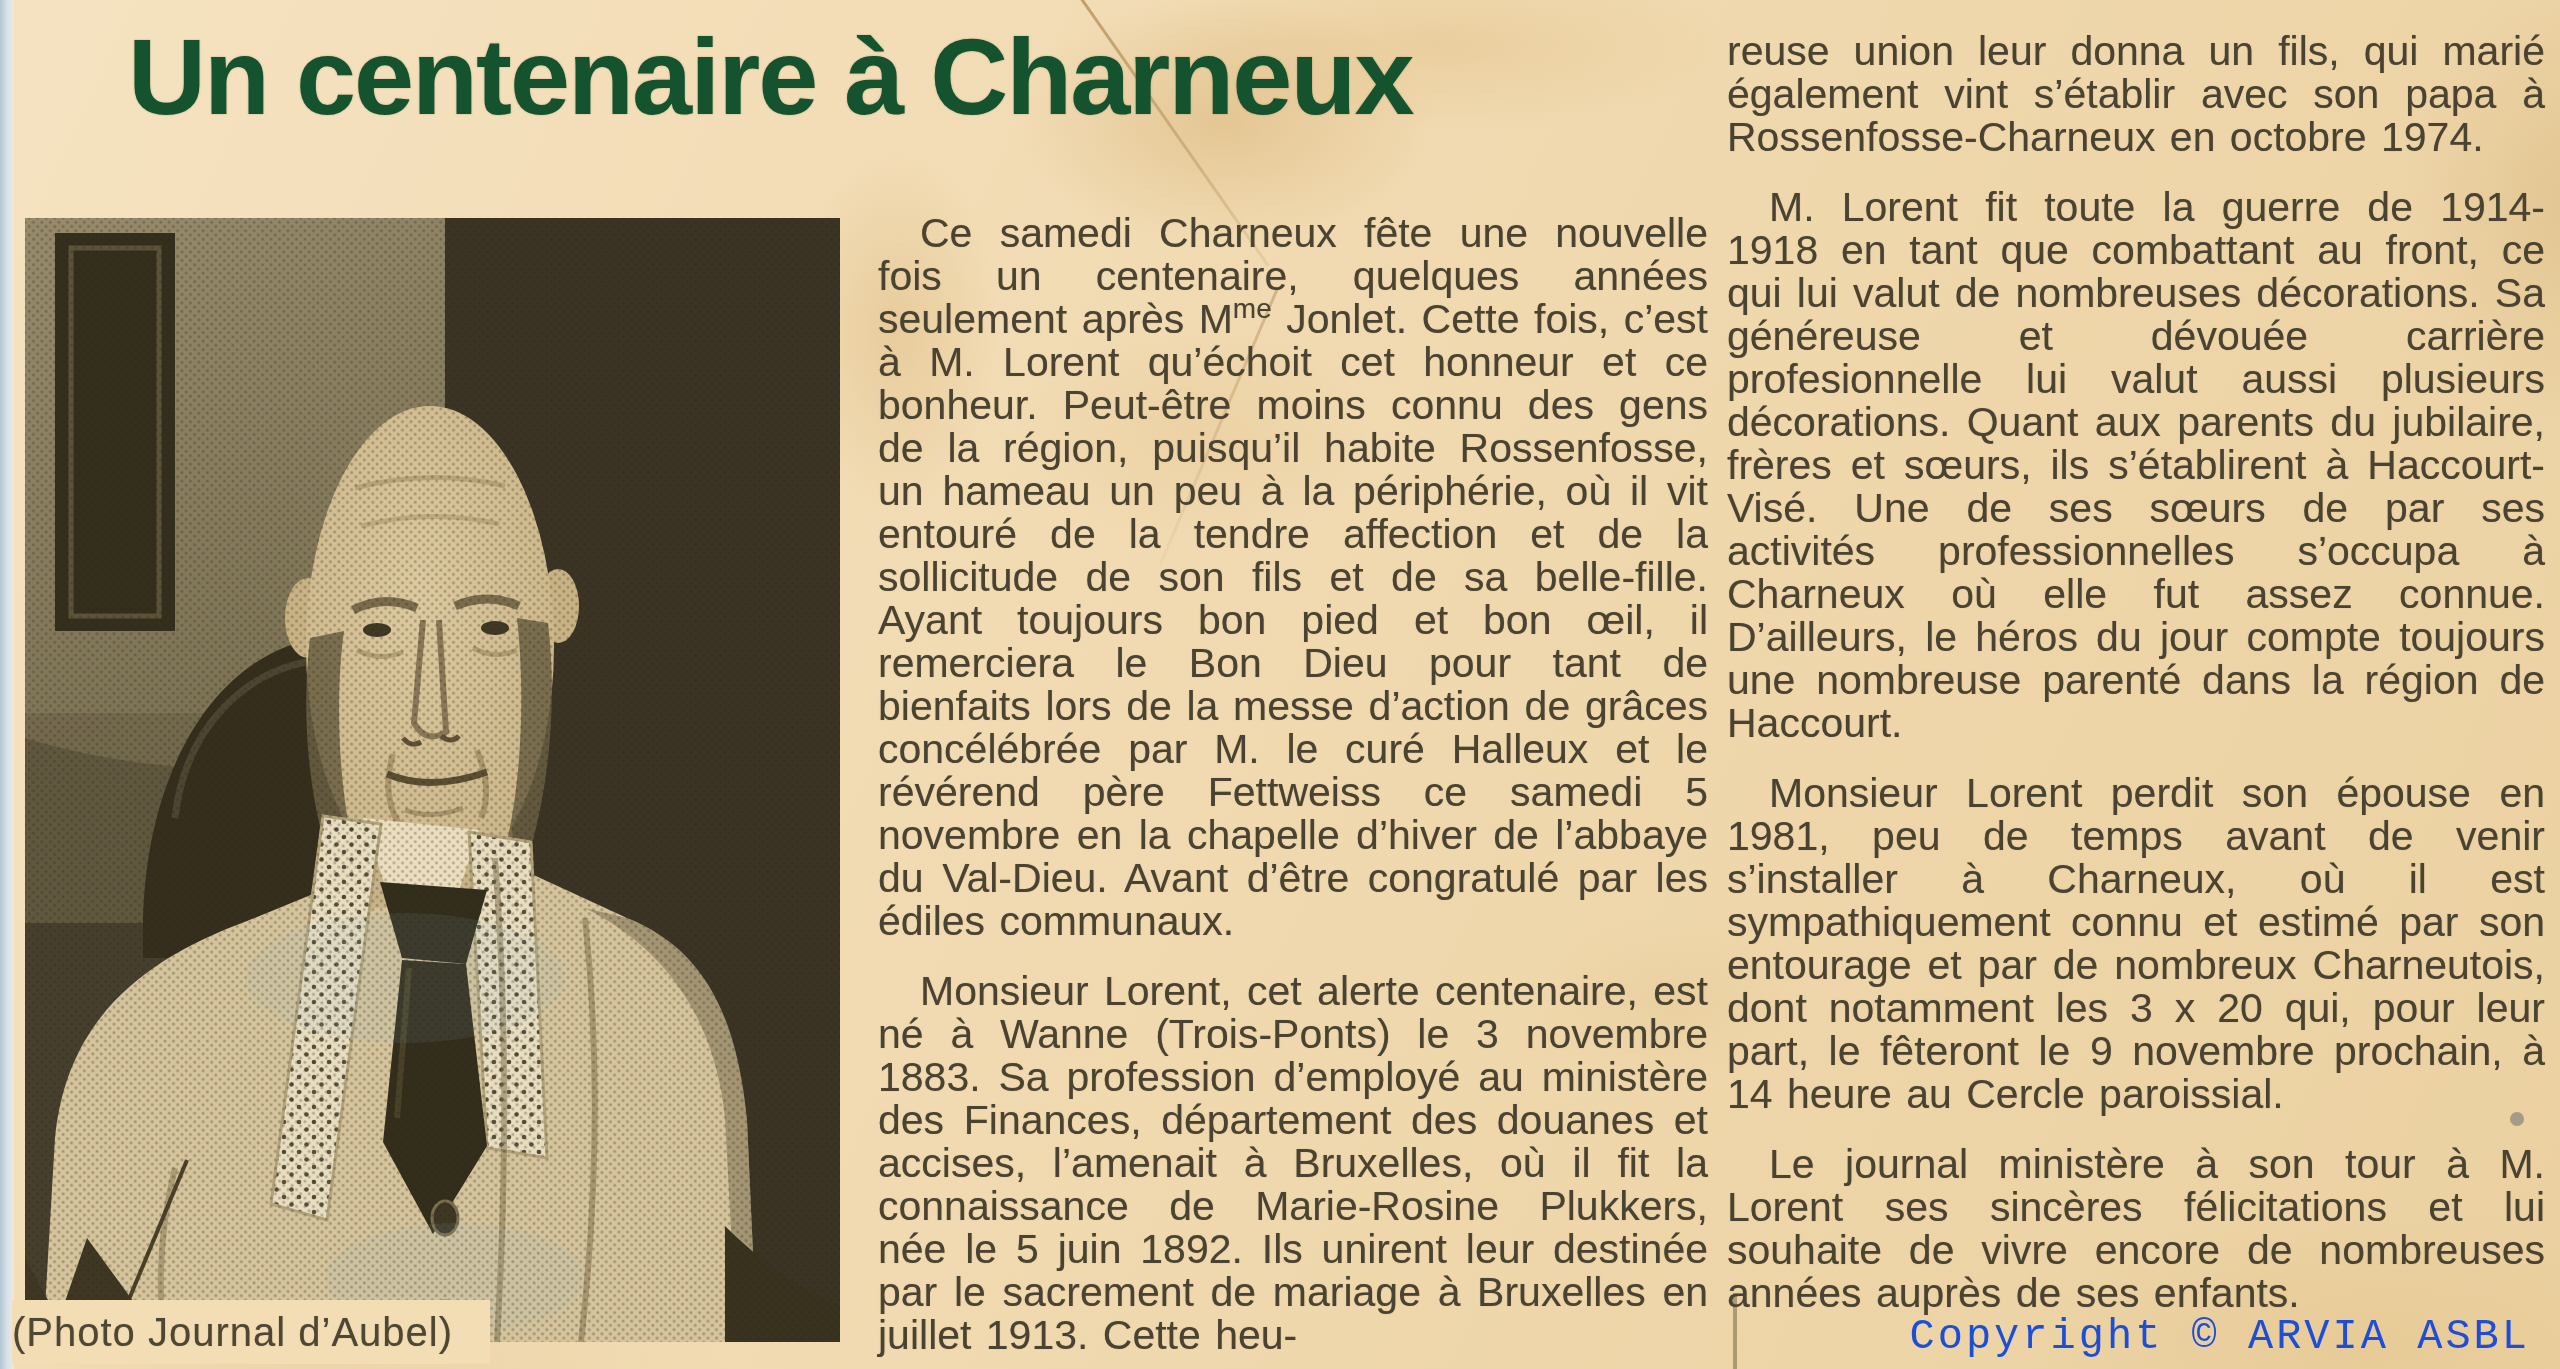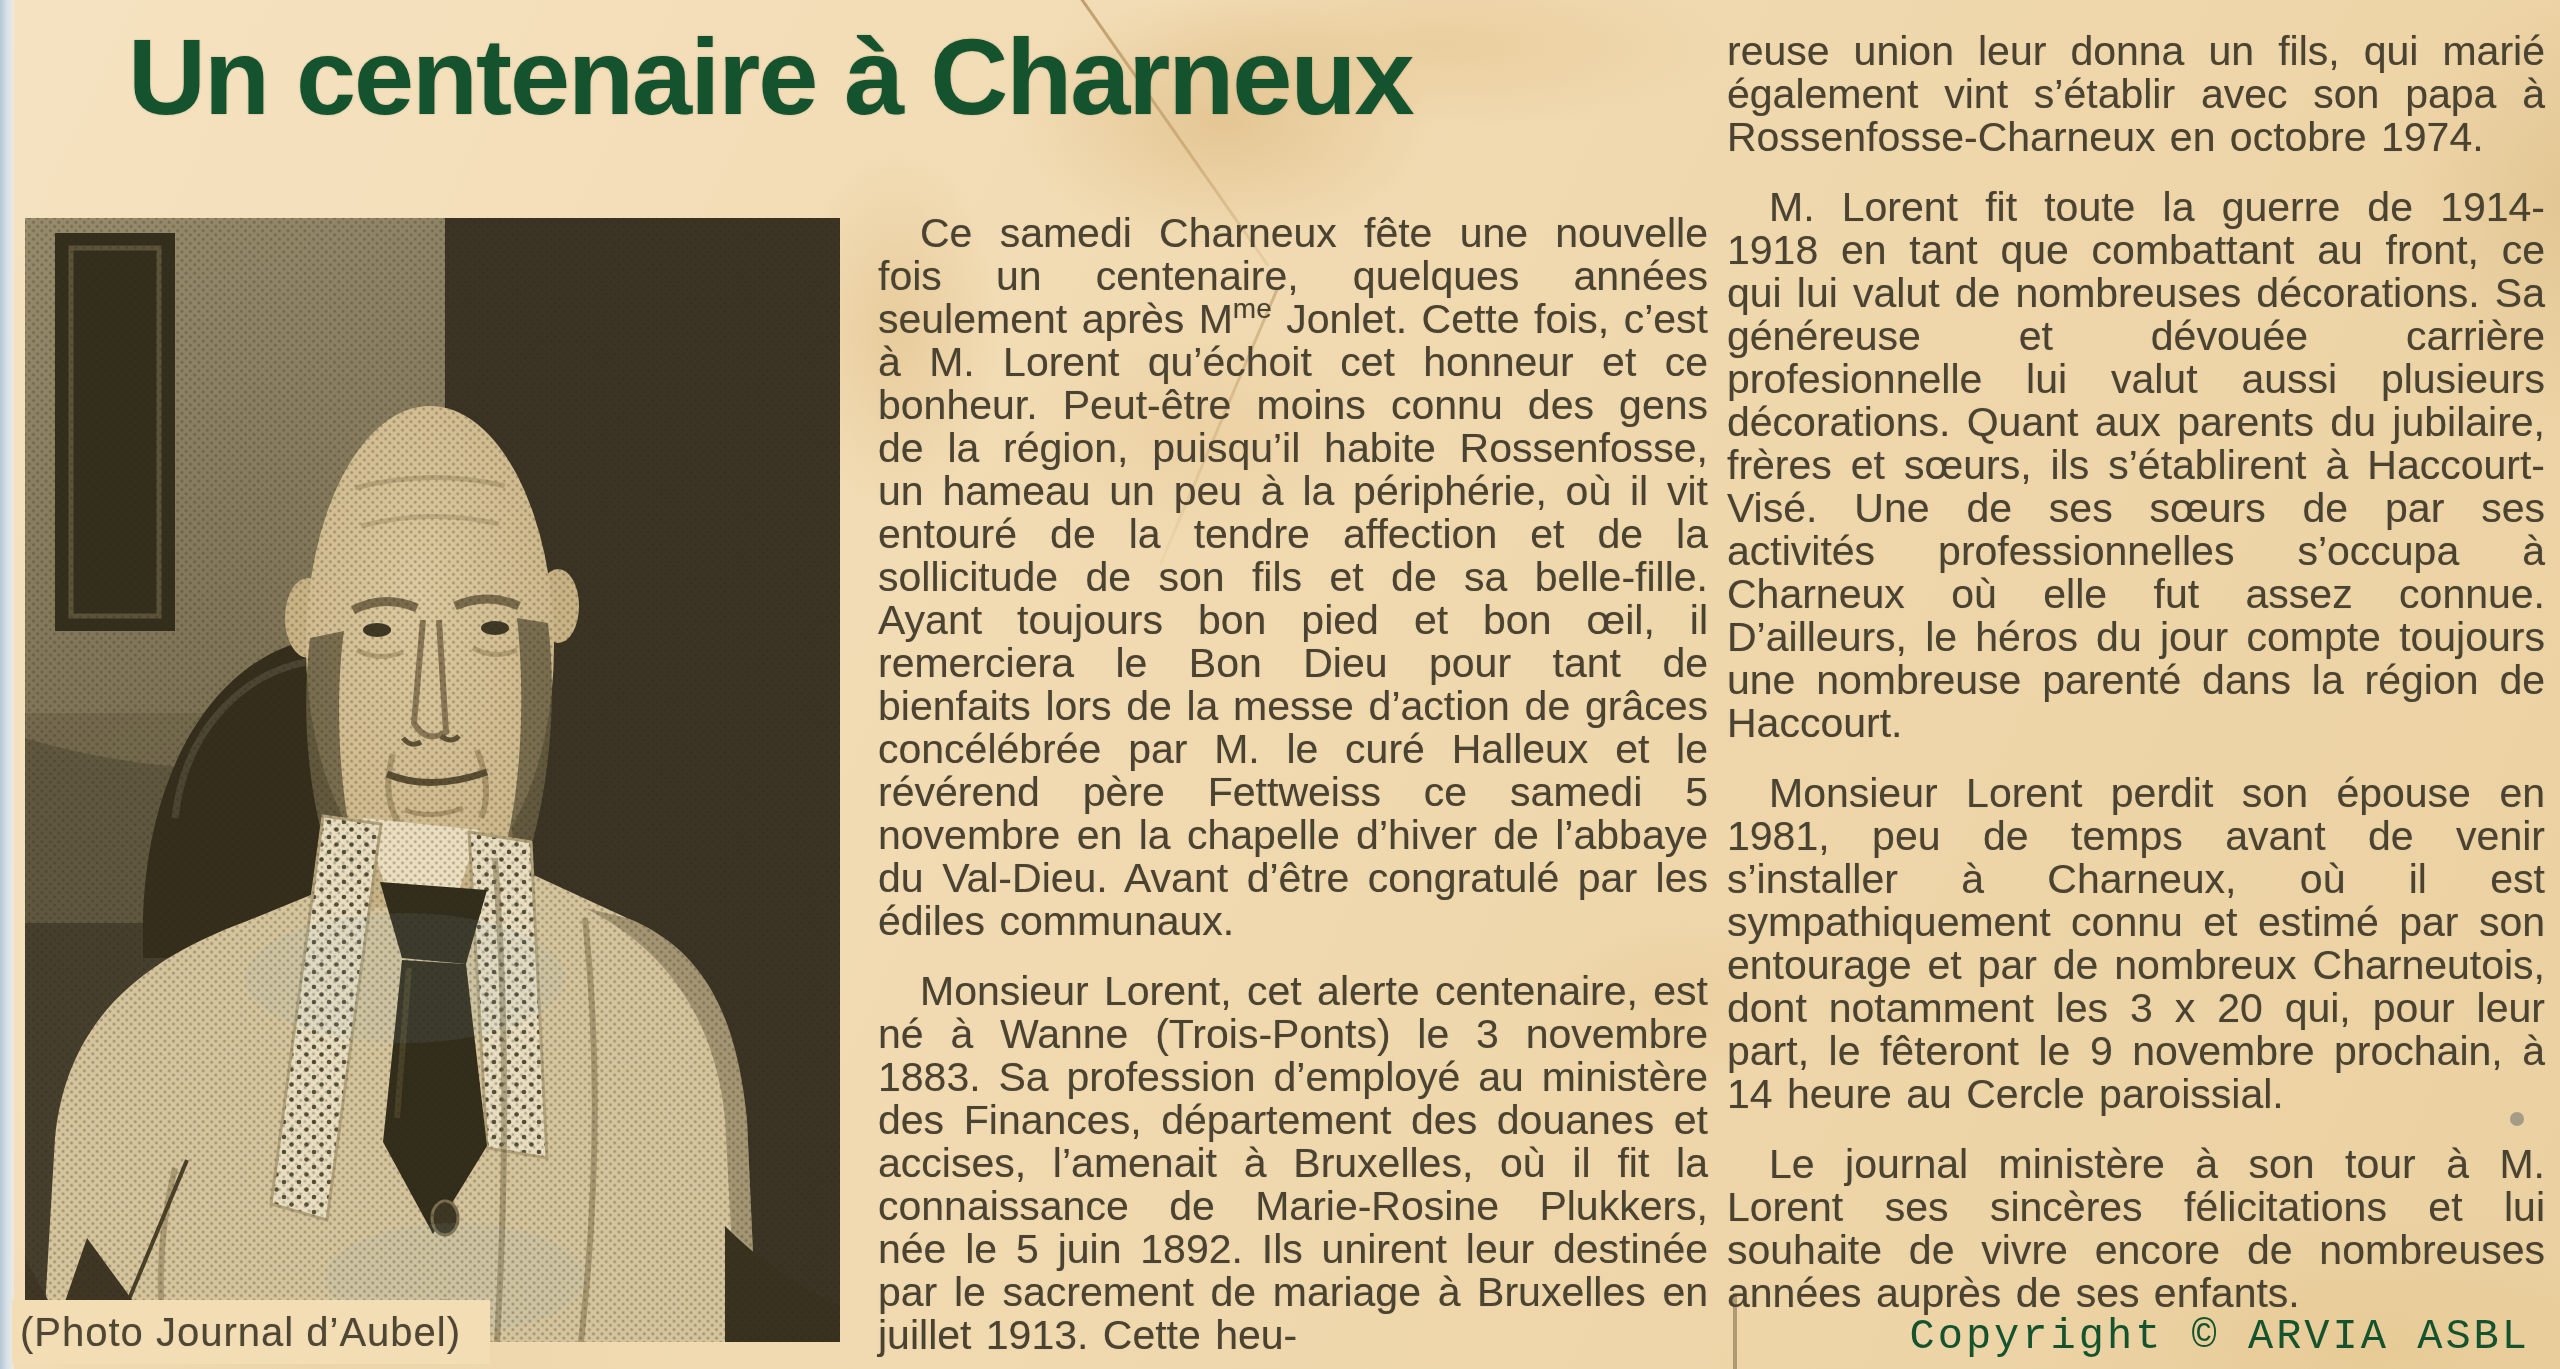--- a/index.html
+++ b/index.html
@@ -28,35 +28,35 @@
   .gutter-mark{position:absolute;left:1719px;top:1293px;width:4px;height:76px;background:rgba(95,82,52,.45);}
   .gray-dot{position:absolute;left:2496px;top:1112px;width:14px;height:14px;border-radius:50%;background:#8e887c;opacity:.75;}
 
   .headline{position:absolute;left:128px;top:14px;width:1500px;
          font-size:108px;font-weight:bold;letter-spacing:-2px;color:#14532d;
          text-shadow:0 0 2px rgba(75,68,52,.35);white-space:nowrap;}
 
   .photo{position:absolute;left:25px;top:218px;width:815px;height:1124px;}
   .caption-box{position:absolute;left:12px;top:1300px;width:478px;height:64px;
          background:#f3ddb5;display:flex;align-items:center;}
-  .caption-box span{font-size:40px;color:#4e4734;letter-spacing:1px;padding-left:8px;
+  .caption-box span{font-size:40px;color:#4e4734;letter-spacing:1px;padding-left:0;
          text-shadow:0 0 1px rgba(78,71,52,.4);}
 
   .col{position:absolute;color:#4a4331;font-size:41px;line-height:43px;text-align:justify;
        word-spacing:3px;text-shadow:0 0 1px rgba(74,67,49,.35);}
   .col p{margin:0 0 27px 0;text-indent:42px;}
   .col p.noindent{text-indent:0;}
   .col sup{font-size:28px;vertical-align:super;line-height:0;}
   .col-mid{left:878px;top:212px;width:830px;}
   .col-right{left:1727px;top:30px;width:818px;}
 
   .watermark{position:absolute;left:2020px;top:740px;width:370px;height:560px;}
   .copyright{position:absolute;right:30px;bottom:8px;
          font-family:"Liberation Mono",monospace;font-size:42px;letter-spacing:3px;
-         color:#14532d;white-space:nowrap;}
+         color:#1d4ed8;white-space:nowrap;}
 </style>
 </head>
 <body>
 
 <div class="stage">
   <div class="scan-strip"></div>
   <div class="paper">
     <div class="stains"></div>
     <div class="crease1"></div>
     <div class="crease2"></div>

